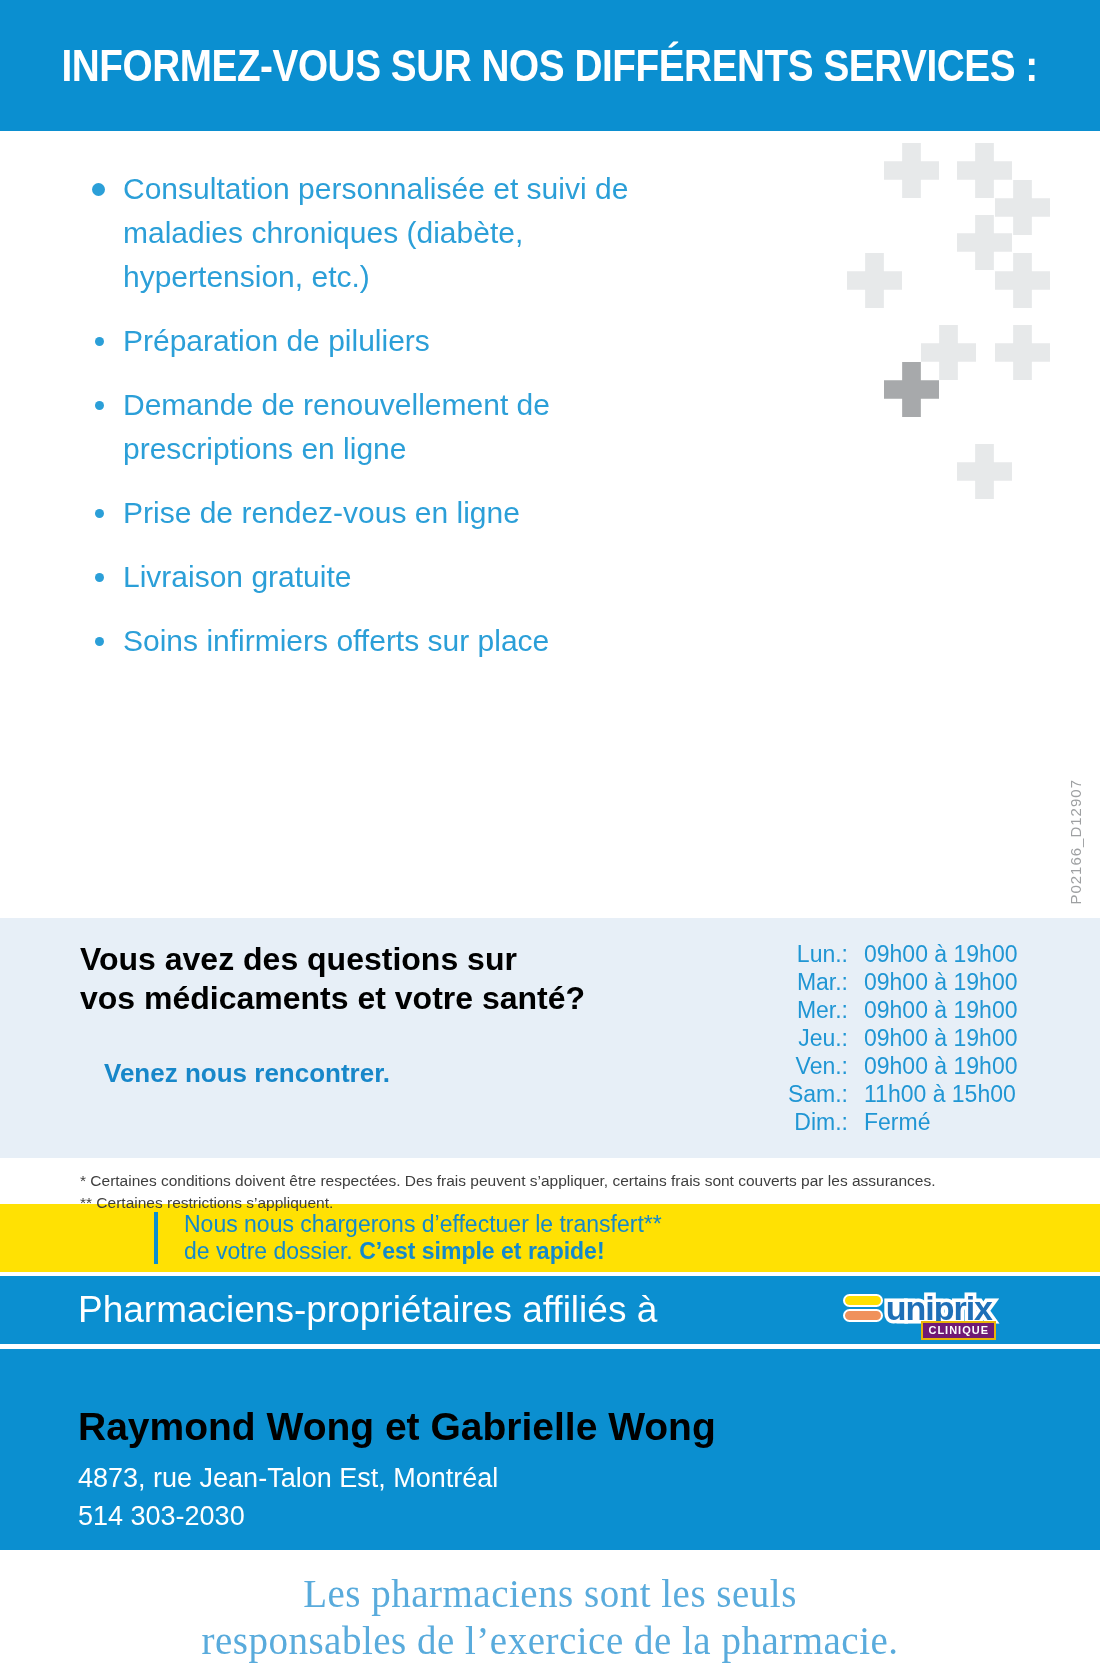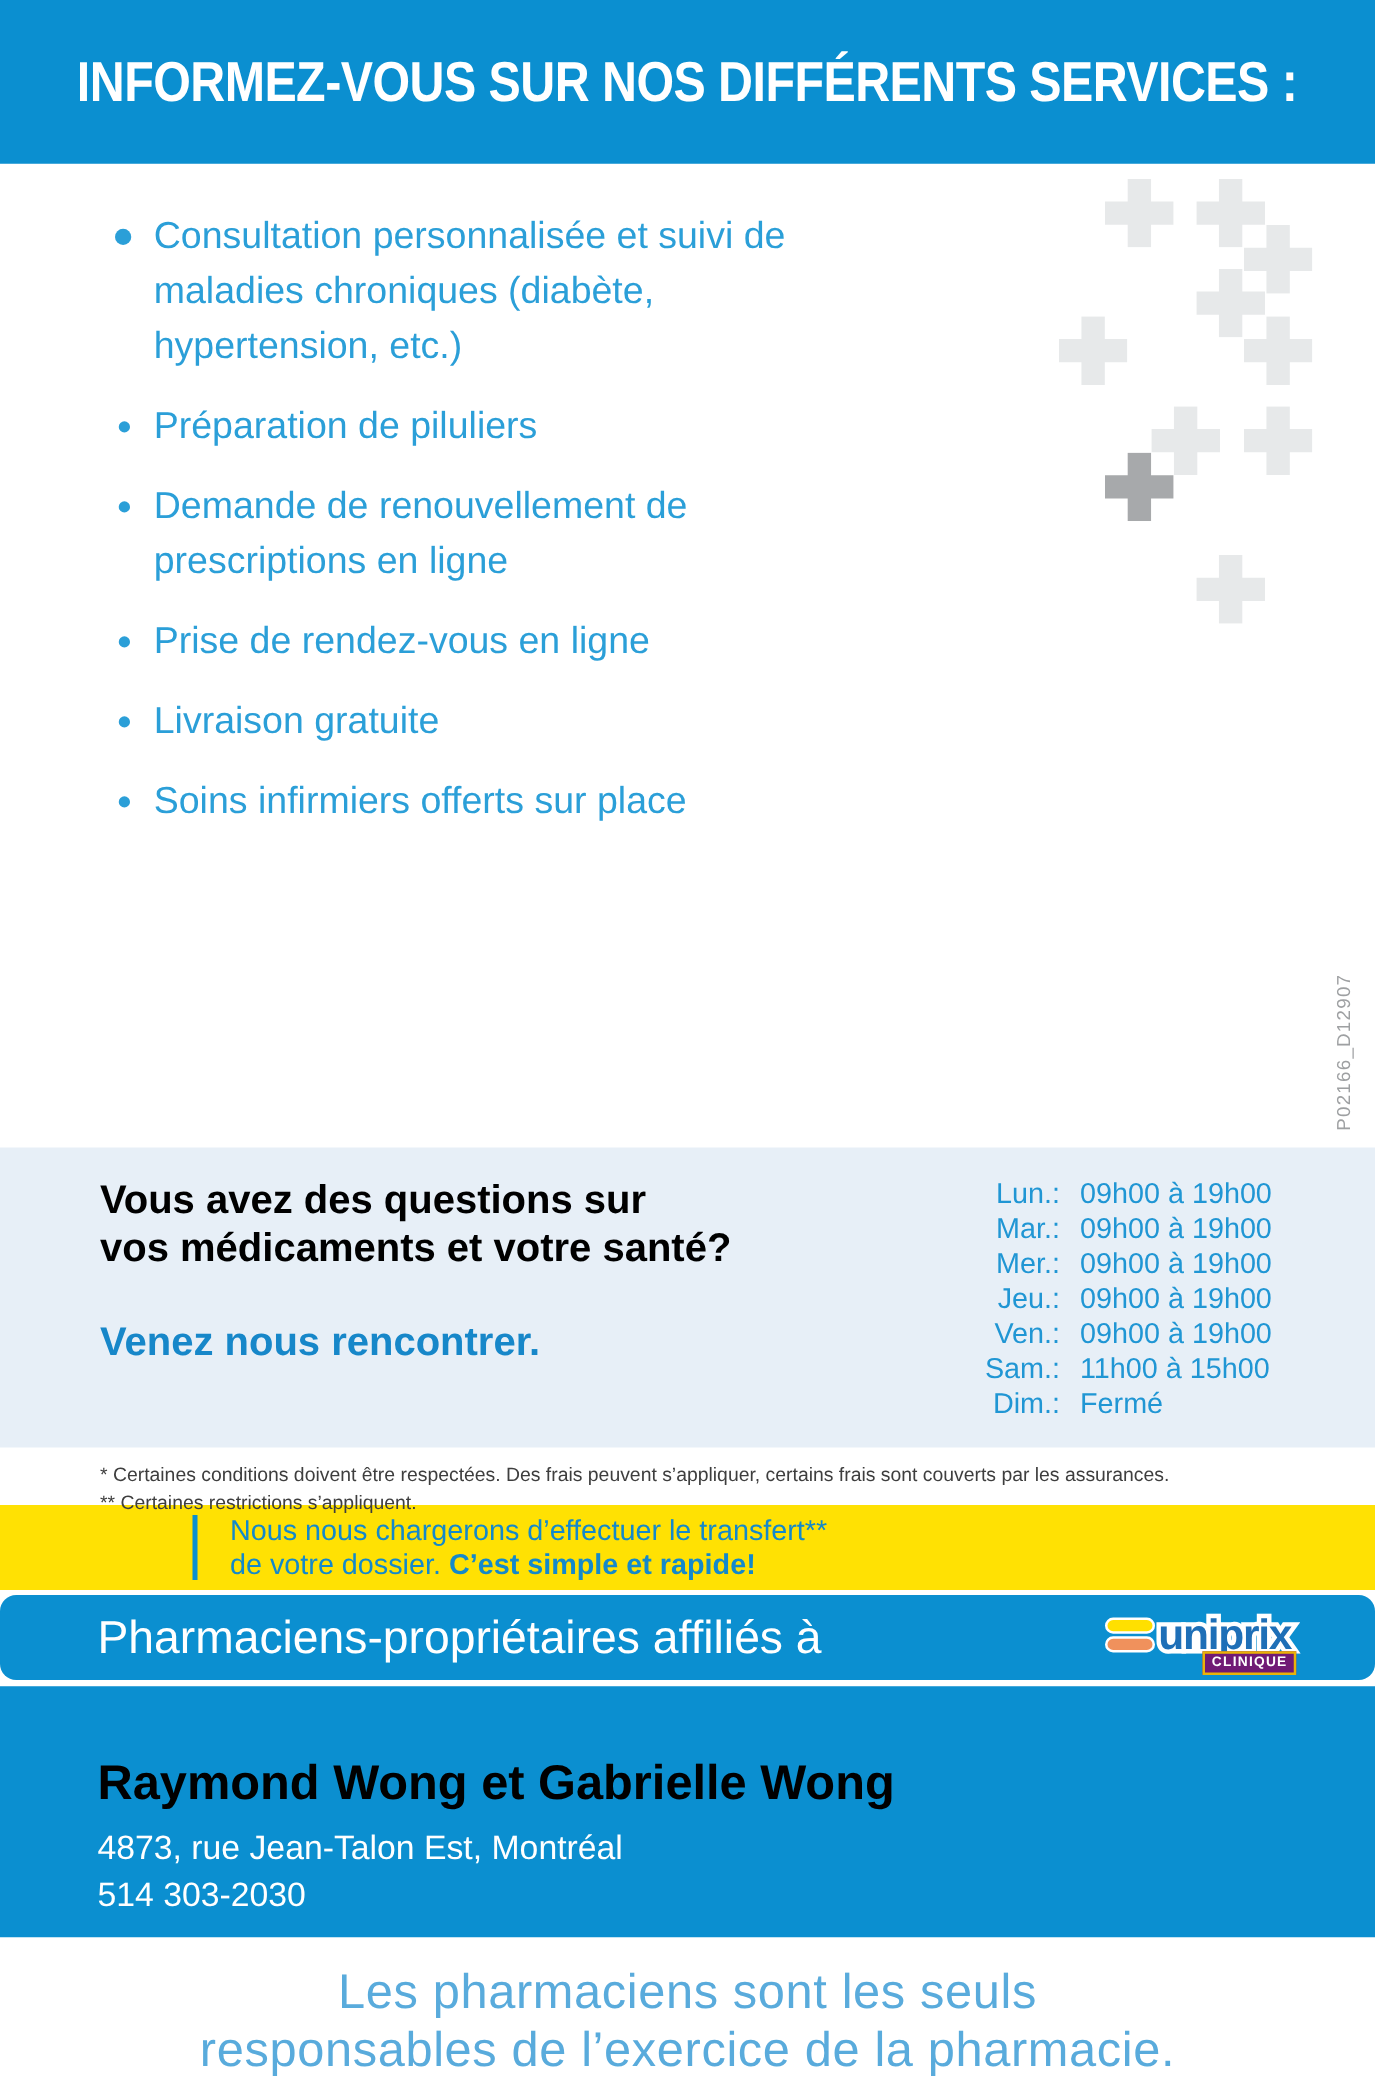--- a/index.html
+++ b/index.html
@@ -51,21 +51,21 @@
     font-size:15px; color:#9EA0A2; letter-spacing:1px;
   }
 
   
   .section-questions { height:240px; background:#E7EFF7; position:relative; }
   .q-left { position:absolute; left:80px; top:22px; }
   .q-heading {
     font-size:32px; line-height:39px; font-weight:bold;
     color:#000000; white-space:pre-line;
   }
-  .q-cta { margin-top:36px; font-size:32px; line-height:39px; font-weight:bold; color:#1787C9; }
+  .q-cta { margin-top:36px; font-size:26px; line-height:39px; font-weight:bold; color:#1787C9;margin-left:24px; }
   .hours { position:absolute; left:743px; top:24px; }
   .hours-row { display:flex; margin-bottom:4px; font-size:23px; line-height:24px; color:#2096D4; }
   .hours-day { width:105px; text-align:right; }
   .hours-time { padding-left:16px; }
 
   
   .section-fineprint { height:46px; background:#ffffff; padding:12px 0 0 80px; }
   .fineprint-line { font-size:15.5px; line-height:22px; color:#3E3E3E; }
 
   
@@ -82,22 +82,21 @@
   .t-right { font-size:23px; line-height:27px; color:#1489CB; }
   .t-right b { font-weight:bold; }
 
   .gap-white-4 { height:4px; background:#ffffff; }
   .gap-white-5 { height:5px; background:#ffffff; }
 
   
   .band-affiliation {
     height:68px; background:#0B8FD0;
     display:flex; align-items:center; justify-content:space-between;
-    padding:0 67px 0 78px;
-    border-radius:13px;
+    padding:0 108px 0 78px;
   }
   .aff-label { color:#ffffff; font-size:37px; font-weight:400; white-space:nowrap; }
   .logo { position:relative; display:flex; align-items:center; margin-top:-4px; }
   .logo-bars { display:flex; flex-direction:column; gap:2px; margin-right:3px; }
   .logo-bar { width:40px; height:13px; border:2px solid #fff; border-radius:8px; }
   .logo-bar.yellow { background:#FFE000; }
   .logo-bar.orange { background:#F0915C; }
   .logo-word {
     position:relative; z-index:0;
     font-size:34px; font-weight:800; letter-spacing:-1px; color:#1E6FB7;
@@ -121,21 +120,21 @@
   .c-addr { font-size:27px; color:#ffffff; margin-top:14px; }
   .c-phone { font-size:27px; color:#ffffff; margin-top:7px; }
 
   
   .section-disclaimer {
     height:120px; background:#ffffff;
     padding-top:20px; text-align:center;
   }
   .disclaimer-text {
     font-size:39px; line-height:47px; font-weight:300;
-    color:#59ABDC; letter-spacing:0.5px; white-space:pre-line;
+    color:#59ABDC; letter-spacing:0.5px; white-space:pre-line;font-family:Liberation Serif, serif;
   }
 </style>
 </head>
 <body>
 
 <div class="page">
 
   <header class="band-header">
     <h1>INFORMEZ-VOUS SUR NOS DIFFÉRENTS SERVICES :</h1>
   </header>

